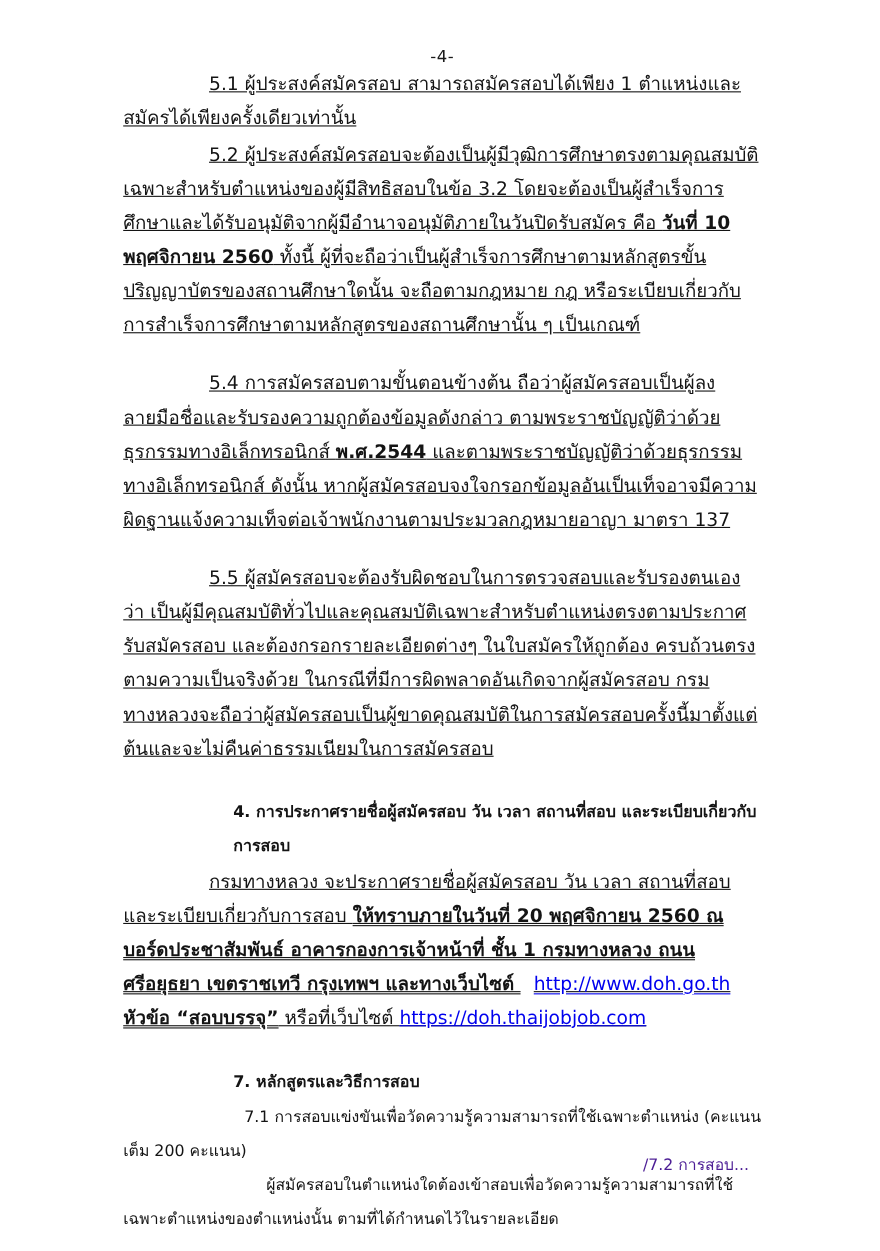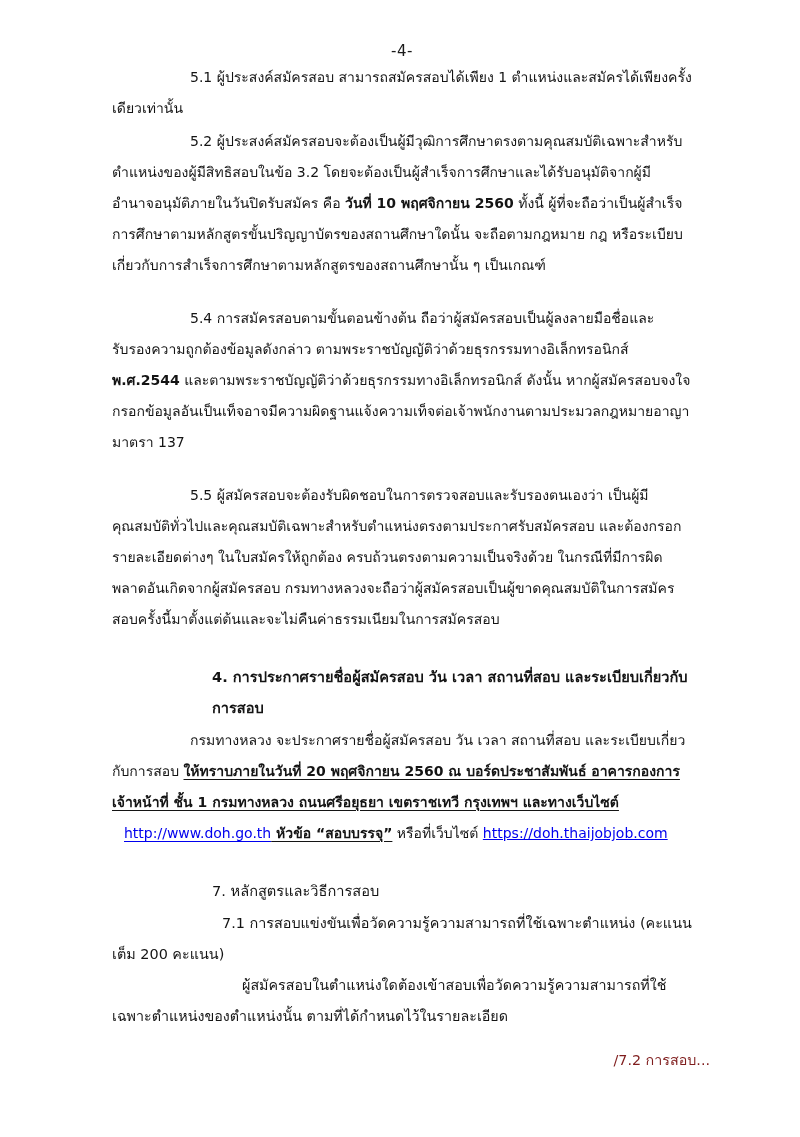--- a/index.html
+++ b/index.html
@@ -51,29 +51,30 @@
   .heading-6 {
     margin-top: 26px;
     padding-left: 100px;
     font-weight: bold;
     font-size: 14.6px;
     line-height: 31px;
   }
   .heading-7 {
     margin-top: 26px;
     padding-left: 100px;
-    font-weight: normal;
+    font-weight: bold;
     font-size: 14.6px;
     line-height: 31px;
   }
   .para {
     margin-top: 0;
     text-indent: 78px;
-    font-size: 14px;
+    font-size: 17px;
     line-height: 31px;
+    text-decoration: underline;
   }
   .para-tight {
     margin-top: 2px;
   }
   .para-gap {
     margin-top: 22px;
   }
   .sub-71 {
     margin-top: 2px;
     text-indent: 110px;
@@ -85,25 +86,25 @@
     margin-top: 0;
     text-indent: 130px;
     font-size: 14.3px;
     line-height: 31px;
   }
   .b { font-weight: bold; margin-top: 28px; }
   .bu { font-weight: bold; text-decoration: underline; text-underline-offset: 3px; }
   .link-u { text-decoration: underline; text-underline-offset: 3px; margin-left: 12px; }
   .footer-note {
     position: absolute;
-    right: 90px;
+    right: 119px;
     top: 1048px;
     font-size: 14.3px;
     line-height: 24px;
-    color: #7f1d1d;
+    color: #4c1d95;
   }
 </style>
 </head>
 <body>
 
 <div class="page">
 
   <div class="content">
 
     <div class="page-number">-4-</div>

